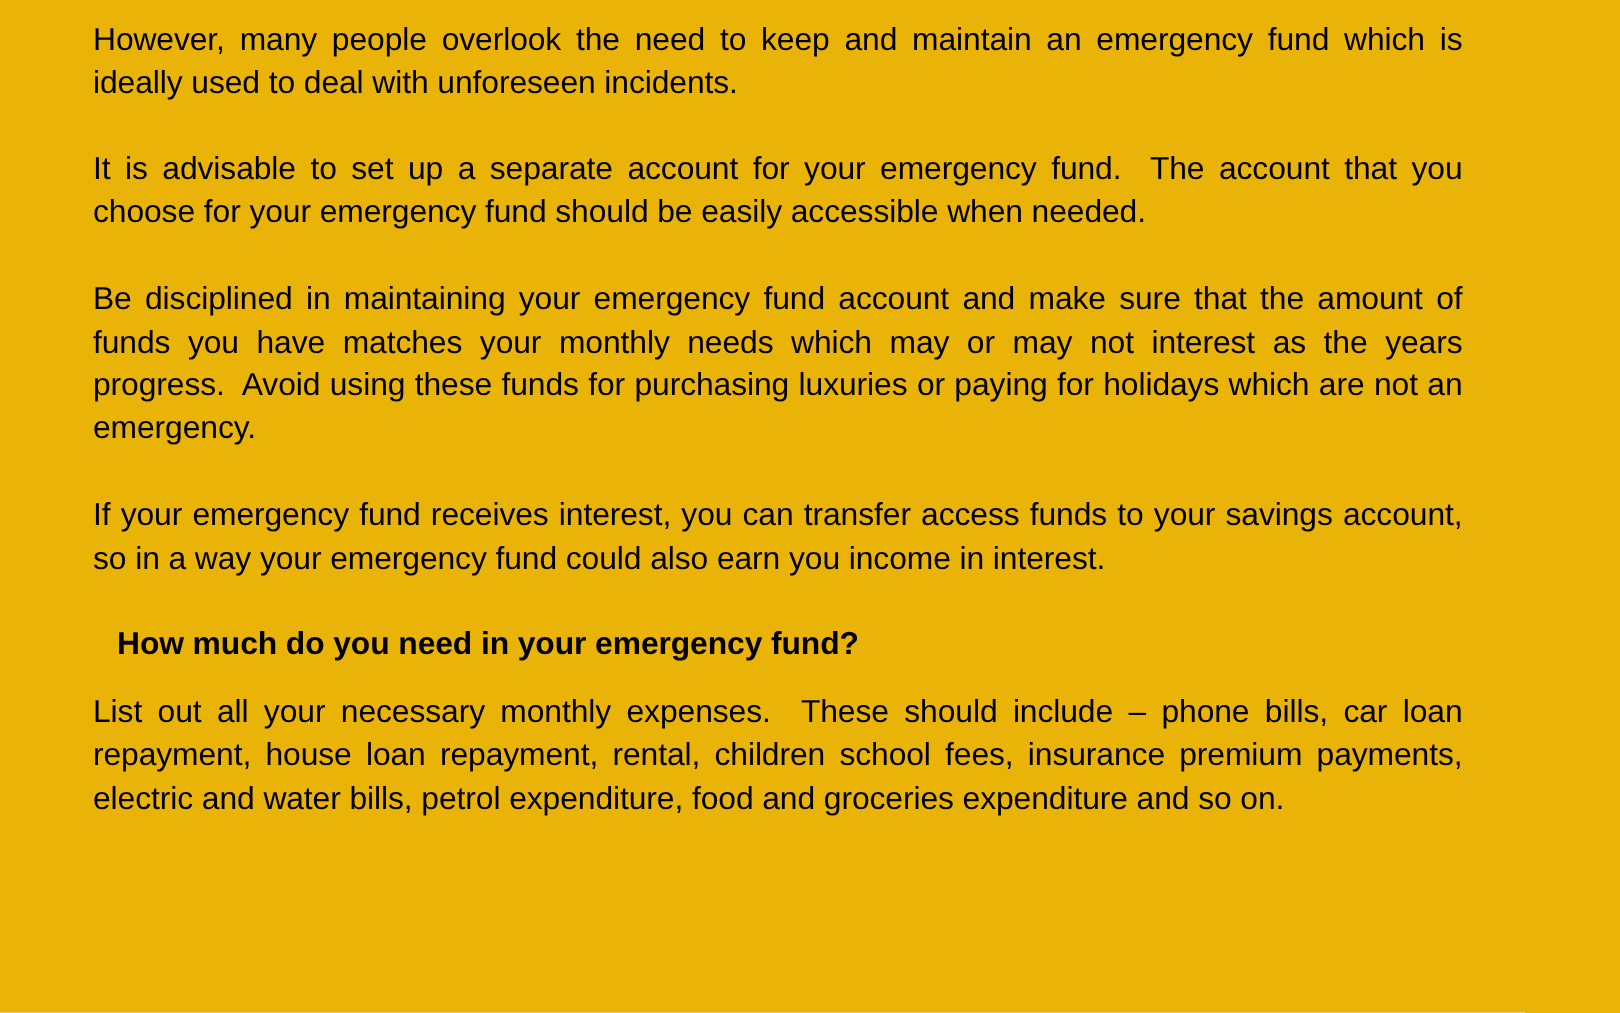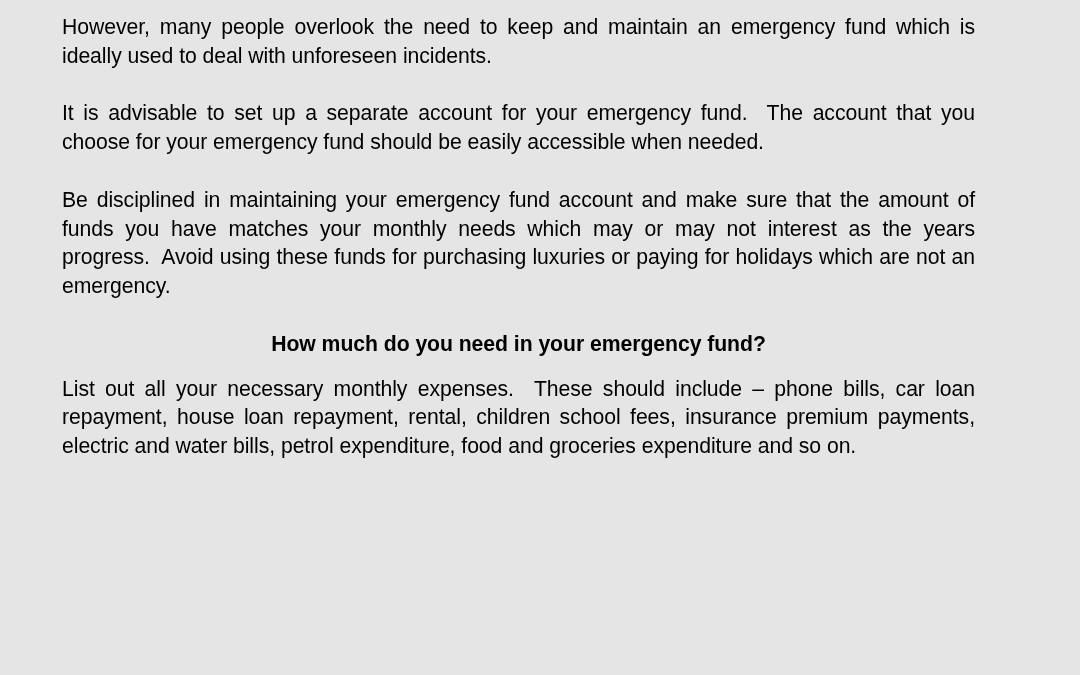--- a/index.html
+++ b/index.html
@@ -11,21 +11,21 @@
     height: 675px;
     background: #ffffff;
     font-family: "Liberation Sans", sans-serif;
     color: #000000;
     overflow: hidden;
   }
   .page {
     position: relative;
     width: 1080px;
     height: 675px;
-    background: #e5e5e5;
+    background: #eab308;
     box-sizing: border-box;
     padding: 13px 105px 0 62px;
   }
   .doc-body {
     width: 913px;
   }
   .para {
     font-size: 21.2px;
     line-height: 28.8px;
     text-align: justify;
@@ -38,21 +38,21 @@
   .para + .para {
     margin-top: 28.8px;
   }
   .para.tight {
     margin-top: 16px;
   }
   .heading {
     font-size: 21.2px;
     line-height: 28.8px;
     font-weight: bold;
-    text-align: center;
+    text-align: left;
     margin: 16px;
     letter-spacing: -0.05px;
   }
   .heading-block {
     margin-top: 28.8px;
   }
   .nowrap-gap {
     white-space: pre-wrap;
   }
 </style>
@@ -62,20 +62,21 @@
 <div class="page">
   <div class="doc-body">
 
     <p class="para nowrap-gap">However, many people overlook the need to keep and maintain an emergency fund which is ideally used to deal with unforeseen incidents.</p>
 
 
     <p class="para nowrap-gap">It is advisable to set up a separate account for your emergency fund.  The account that you choose for your emergency fund should be easily accessible when needed.</p>
 
     <p class="para nowrap-gap">Be disciplined in maintaining your emergency fund account and make sure that the amount of funds you have matches your monthly needs which may or may not interest as the years progress.  Avoid using these funds for purchasing luxuries or paying for holidays which are not an emergency.</p>
 
+    <p class="para nowrap-gap">If your emergency fund receives interest, you can transfer access funds to your savings account, so in a way your emergency fund could also earn you income in interest.</p>
 
     <div class="heading-block">
       <p class="heading">How much do you need in your emergency fund?</p>
 
       <p class="para tight nowrap-gap">List out all your necessary monthly expenses.  These should include – phone bills, car loan repayment, house loan repayment, rental, children school fees, insurance premium payments, electric and water bills, petrol expenditure, food and groceries expenditure and so on.</p>
     </div>
 
   </div>
 </div>
 

